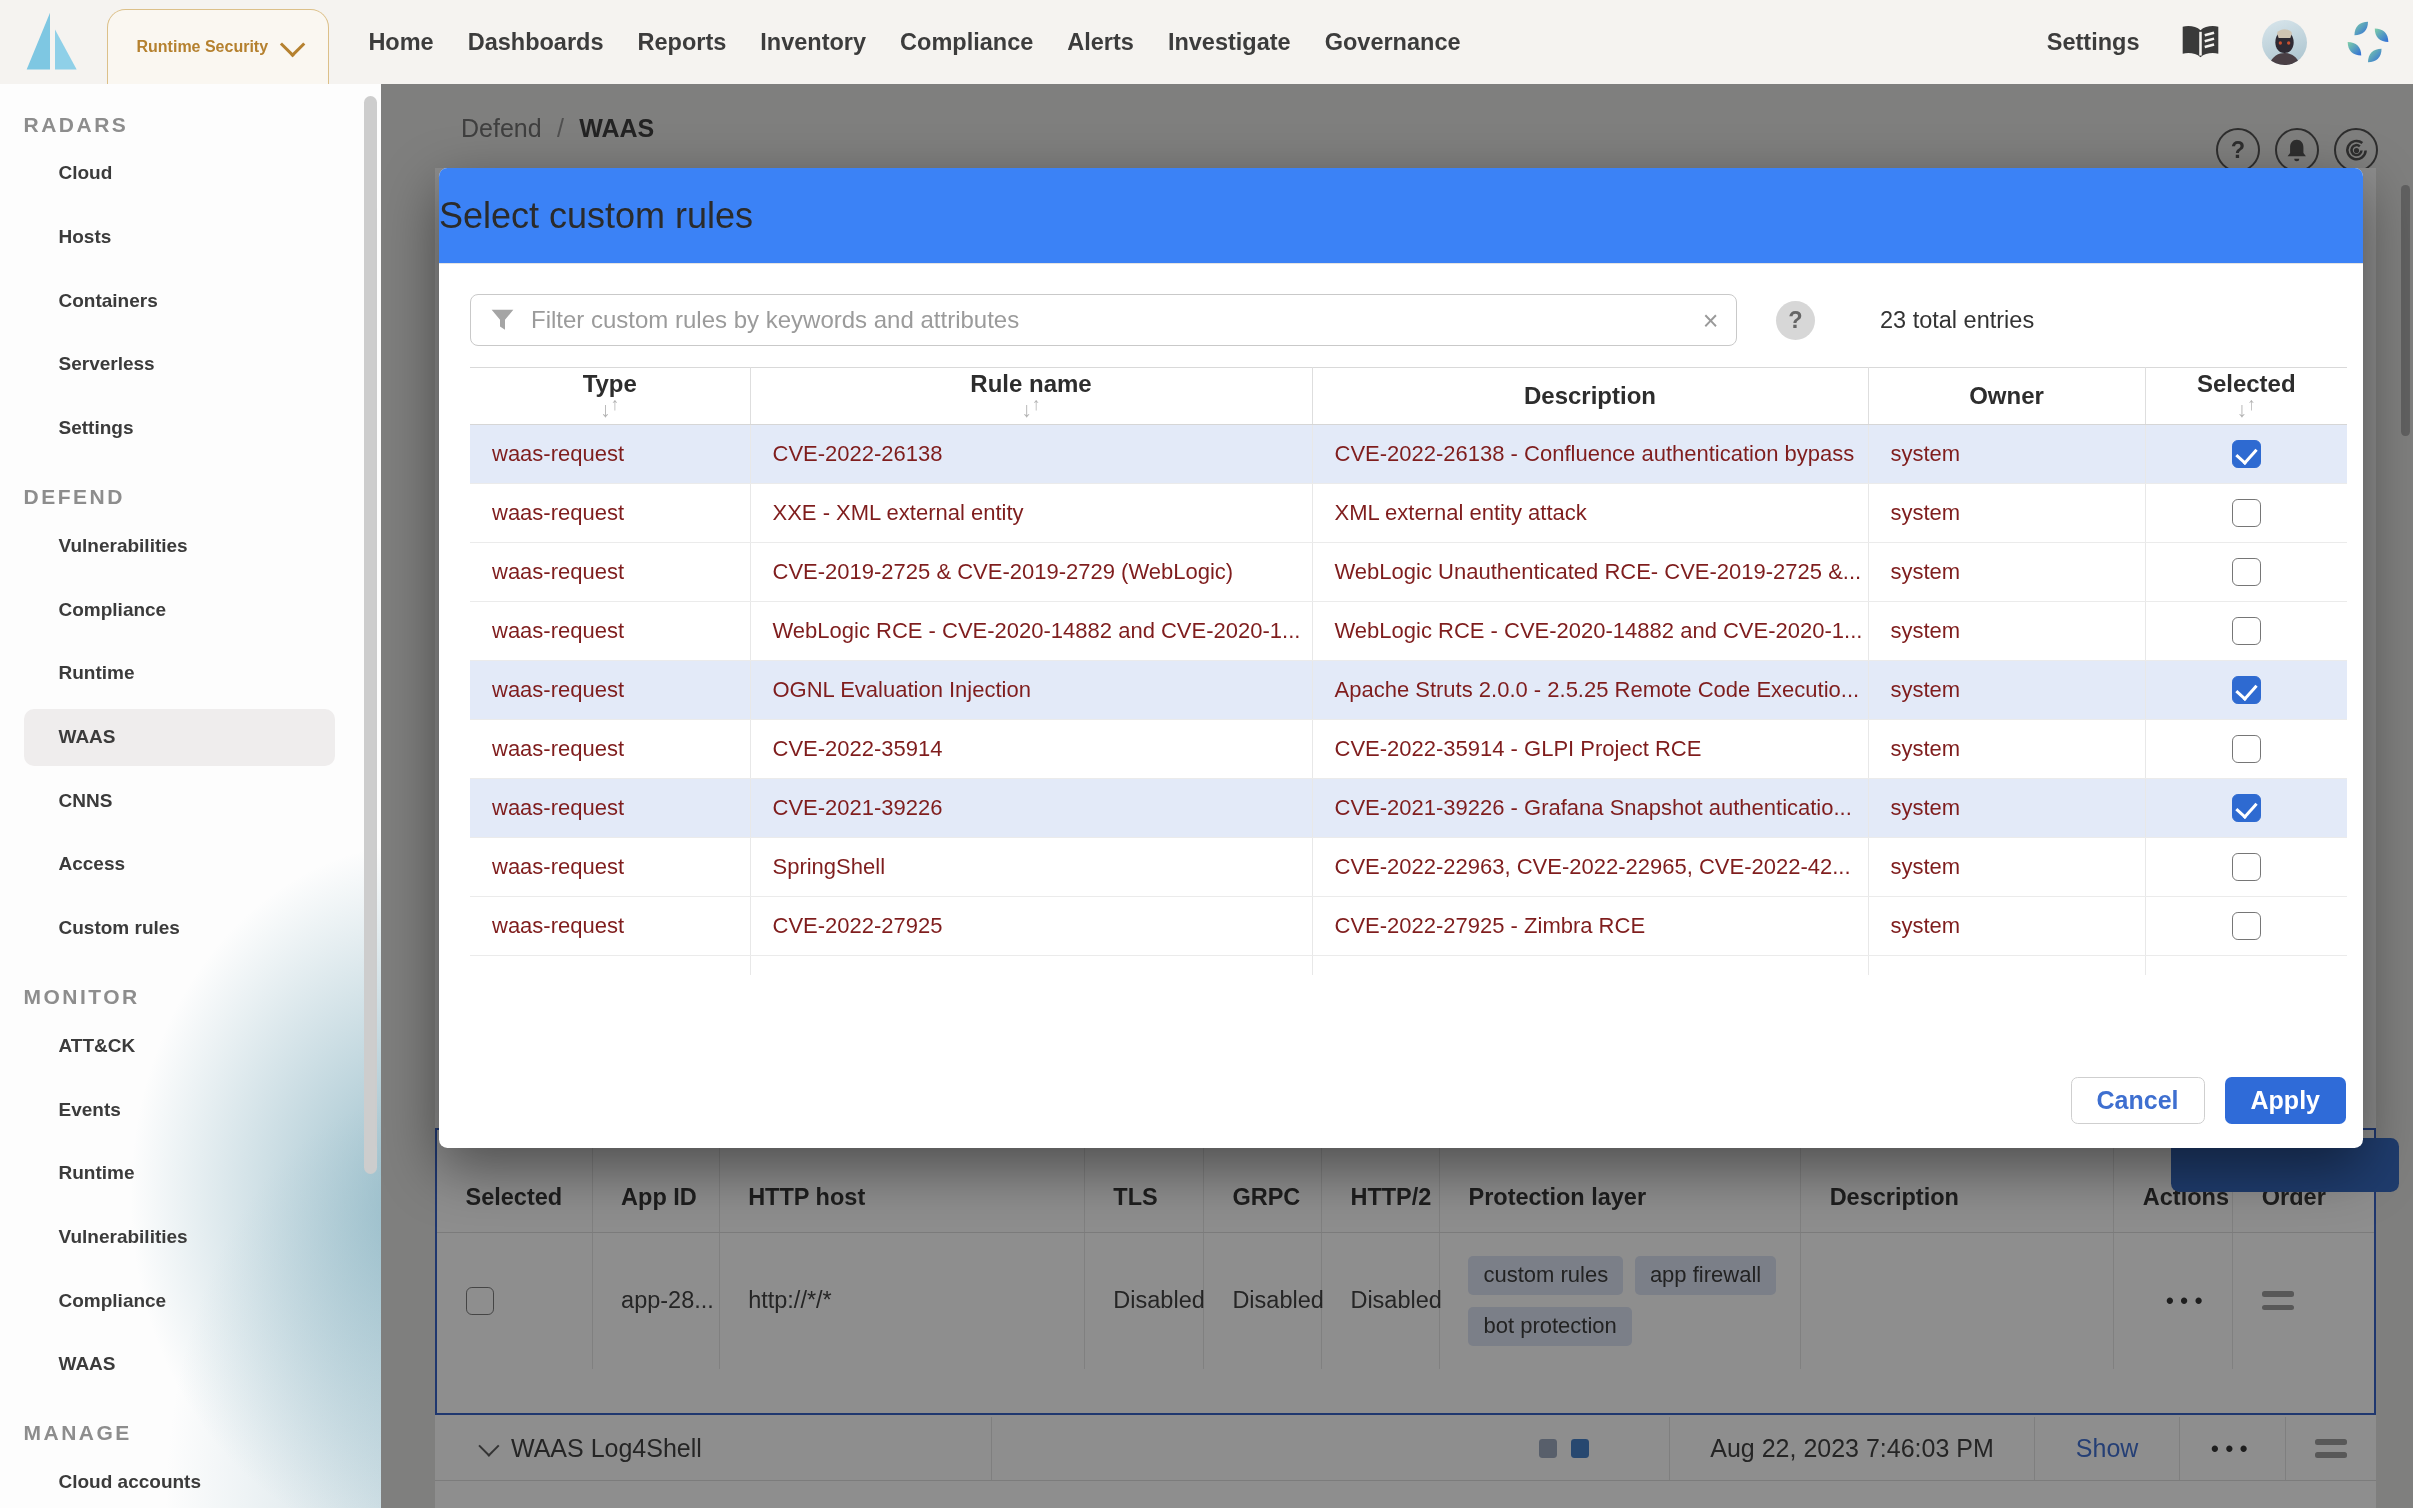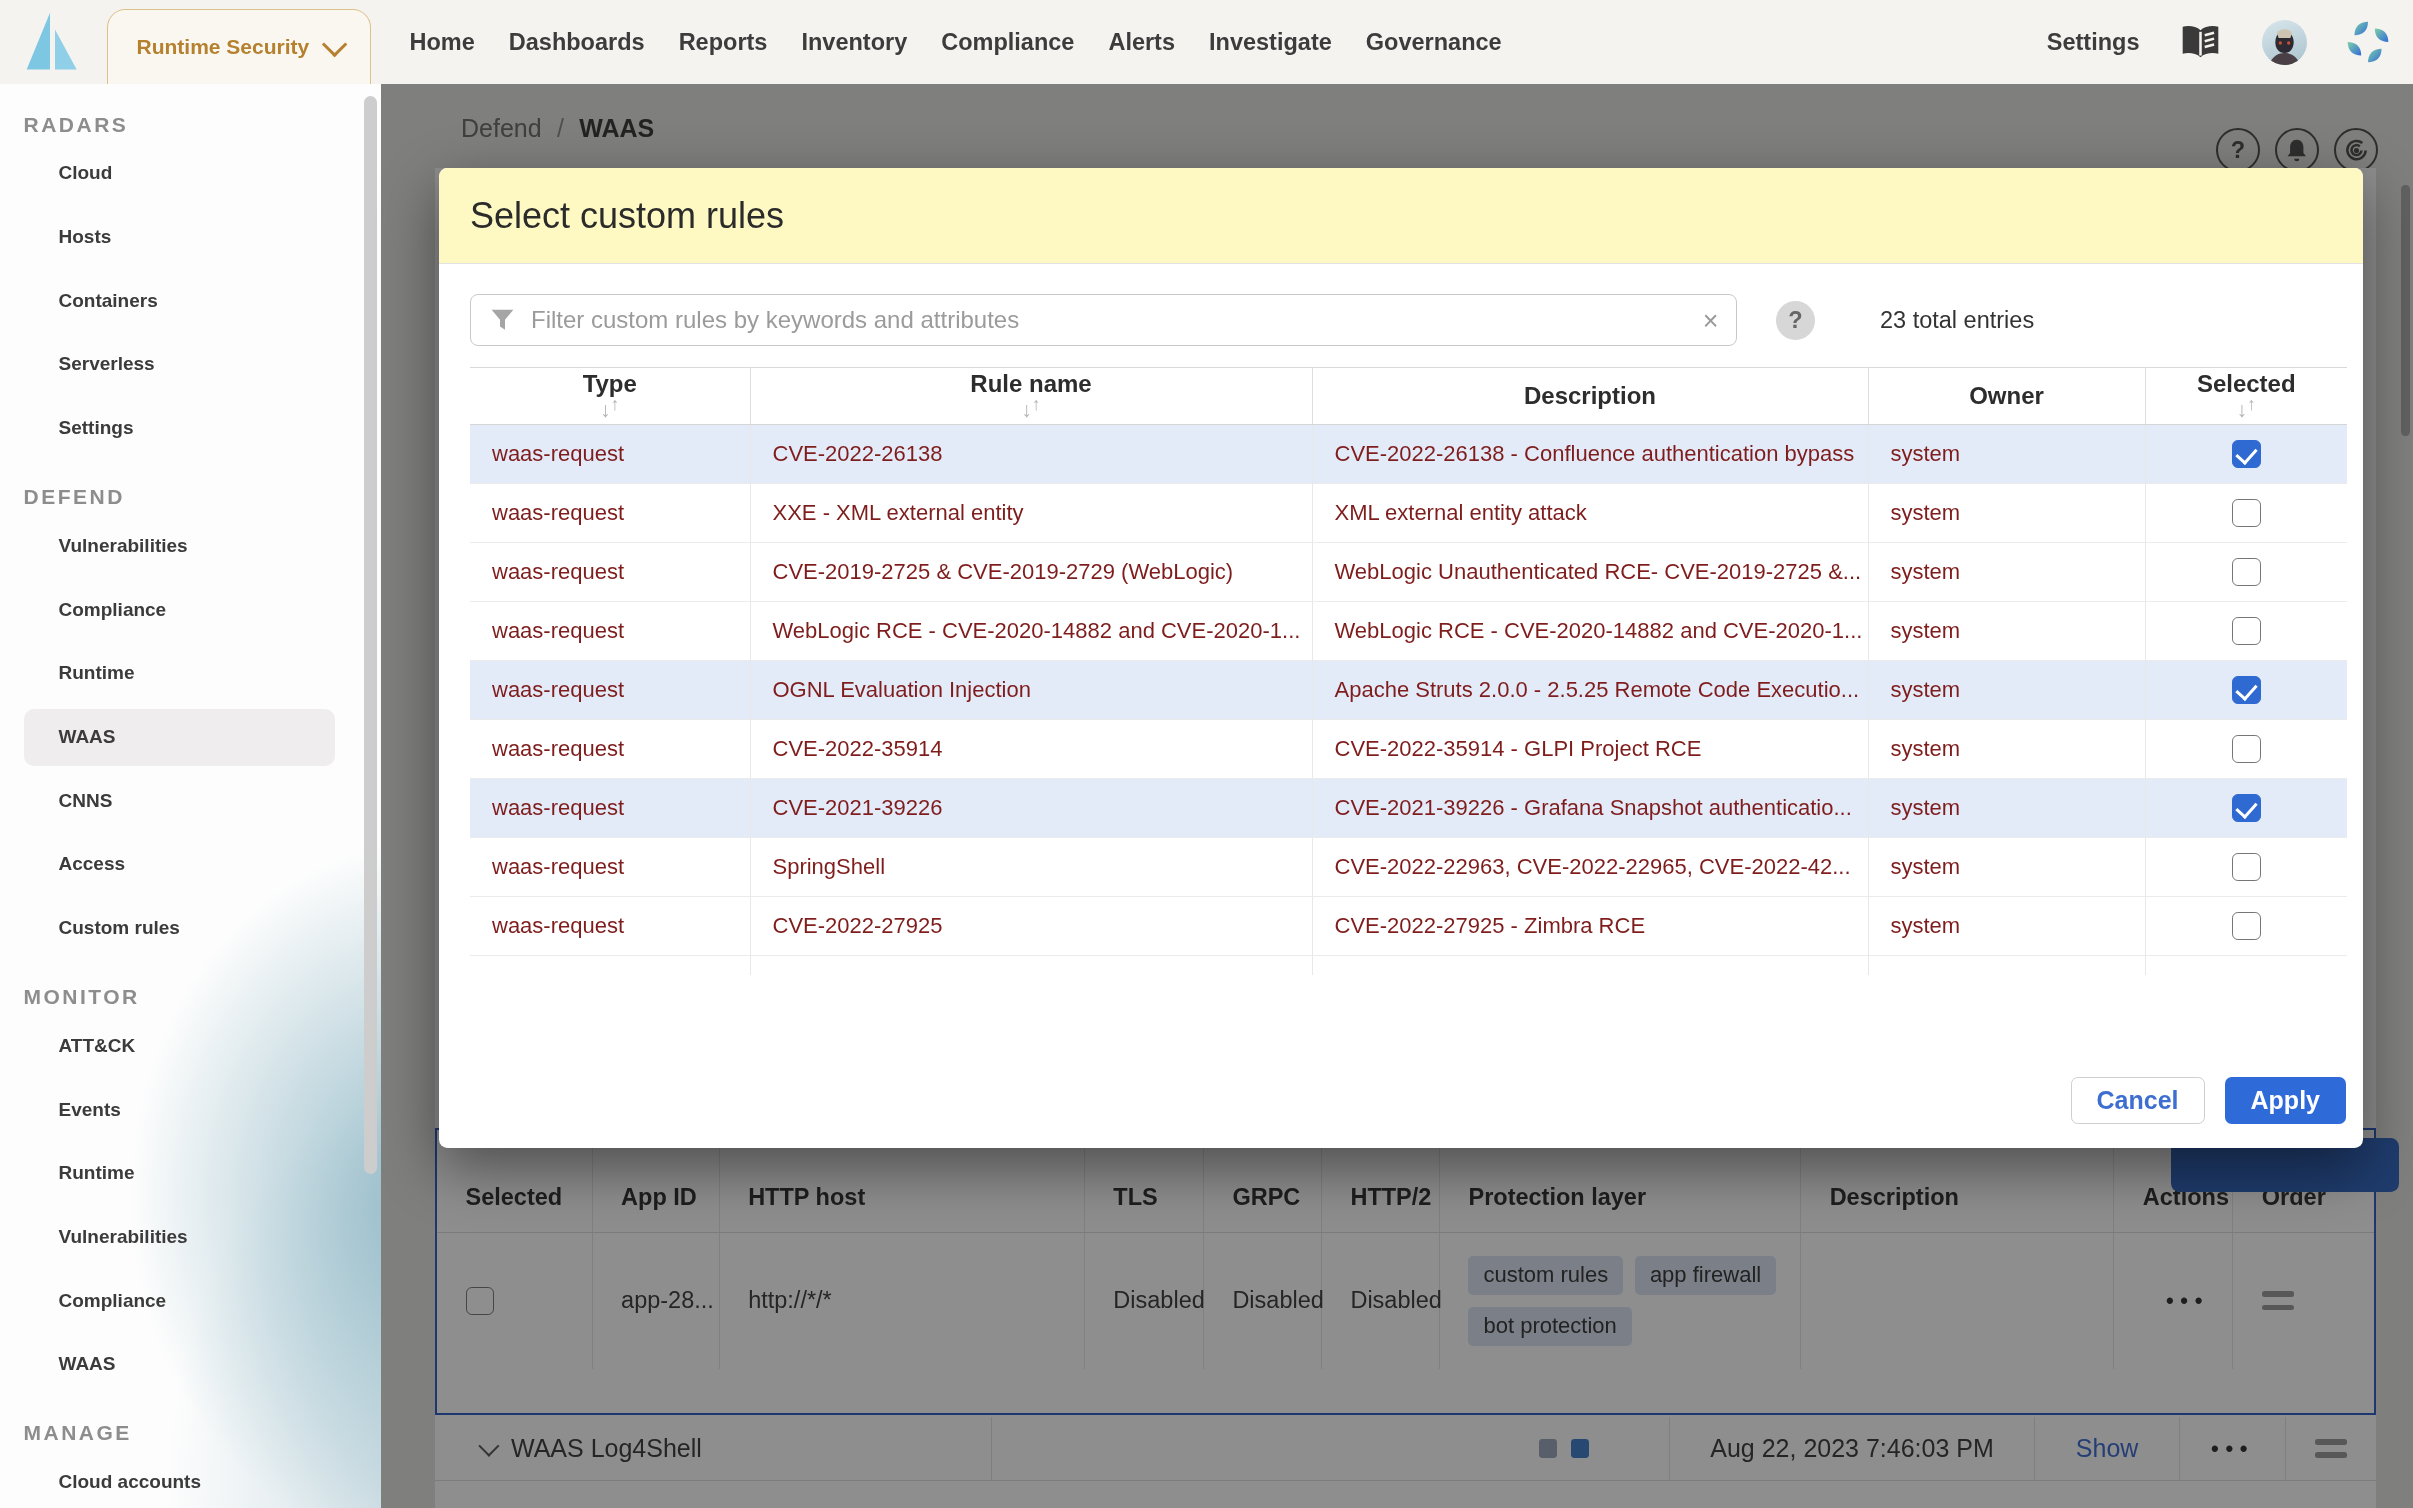--- a/index.html
+++ b/index.html
@@ -14,21 +14,21 @@
     position:absolute; top:0; left:0; width:2413px; height:84px;
     background:#f5f3f0; display:flex; align-items:center; z-index:20;
   }
   .logo { margin-left:25px; width:55px; height:62px; flex:0 0 auto; }
   .module-tab {
     margin-left:27px; height:75px; align-self:flex-end;
     padding:0 28.5px; display:flex; align-items:center; gap:13.4px;
     background:#faf7f1; border:1.7px solid #dcc089; border-bottom:none;
     border-radius:18.4px 18.4px 0 0; cursor:pointer;
   }
-  .module-tab .label { color:#b5812f; font-size:21px; font-weight:700; }
+  .module-tab .label { color:#b5812f; font-size:16px; font-weight:700; }
   .module-tab .chev { width:18.4px; height:18.4px; border-right:3.4px solid #b5812f; border-bottom:3.4px solid #b5812f; transform:rotate(45deg) translateY(-3.4px); }
   .nav-items { display:flex; gap:34px; margin-left:39px; }
   .nav-item { font-size:23.5px; font-weight:600; color:#3c3c3c; cursor:pointer; white-space:nowrap; }
   .nav-right { margin-left:auto; display:flex; align-items:center; gap:39px; padding-right:23.5px; }
   .nav-right .settings { font-size:23.5px; font-weight:600; color:#3c3c3c; cursor:pointer; }
   .icon-btn { width:44px; height:44px; display:flex; align-items:center; justify-content:center; cursor:pointer; }
   .avatar { width:45px; height:45px; border-radius:50%; overflow:hidden; background:linear-gradient(160deg,#d9e6ec 0%,#a9c2cd 100%); position:relative; cursor:pointer; }
   .avatar svg { position:absolute; left:0; top:3.4px; }
 
   
@@ -80,21 +80,21 @@
   .draghandle { display:flex; flex-direction:column; gap:7.5px; }
   .draghandle i { display:block; width:32px; height:5.9px; background:#9a9a9a; border-radius:2.5px; }
 
   .overlay { position:absolute; inset:0; background:rgba(14,14,14,0.47); z-index:5; }
 
   
   .modal {
     position:absolute; left:439px; top:168px; width:1924px; height:980px; z-index:30;
     background:#fff; border-radius:8.4px; box-shadow:0 20px 59px rgba(0,0,0,0.45);
   }
-  .modal-header { height:96px; background:#fef9c3; border-bottom:0.8px solid #e3e3e3; border-radius:8.4px 8.4px 0 0; display:flex; align-items:center; padding-left:31px; }
+  .modal-header { height:96px; background:#3b82f6; border-bottom:0.8px solid #e3e3e3; border-radius:8.4px 8.4px 0 0; display:flex; align-items:center; }
   .modal-title { font-size:36px; font-weight:500; color:#2b2b2b; }
   .filter-row { display:flex; align-items:center; margin:30px 0 0 31px; }
   .filter-box { position:relative; width:1267px; height:52px; }
   .filter-box input { width:100%; height:100%; border:0.8px solid #c9c9c9; border-radius:8px; padding:0 59px 0 60px; font-size:24px; color:#333; font-family:"Liberation Sans",sans-serif; outline:none; }
   .filter-box input::placeholder { color:#9b9b9b; }
   .funnel { position:absolute; left:20px; top:14.2px; }
   .clear-x { position:absolute; right:18.4px; top:11.7px; font-size:27px; color:#9a9a9a; cursor:pointer; }
   .help-circle { width:39px; height:39px; margin-left:39px; border-radius:50%; background:#d7d7d7; color:#666; font-size:23.5px; font-weight:700; display:flex; align-items:center; justify-content:center; cursor:pointer; }
   .entries { margin-left:65px; font-size:23.5px; color:#333; }
 

